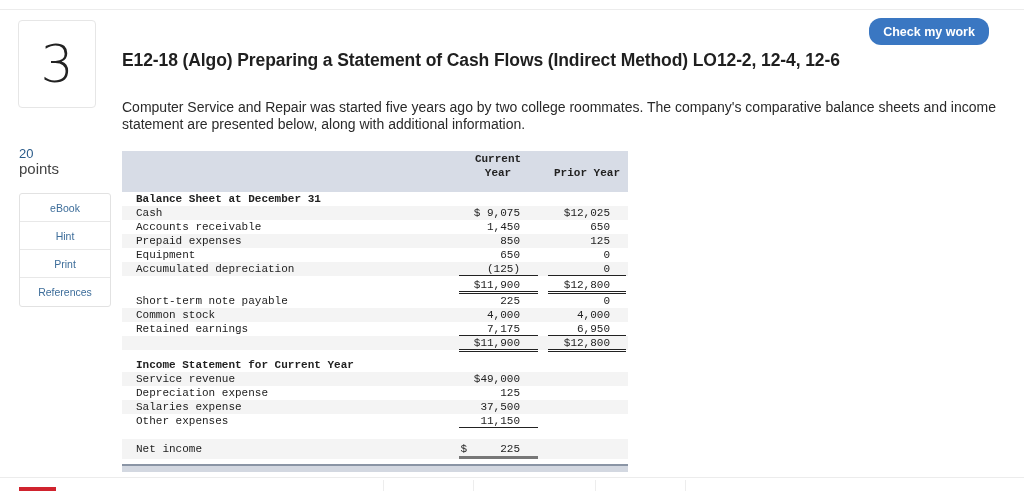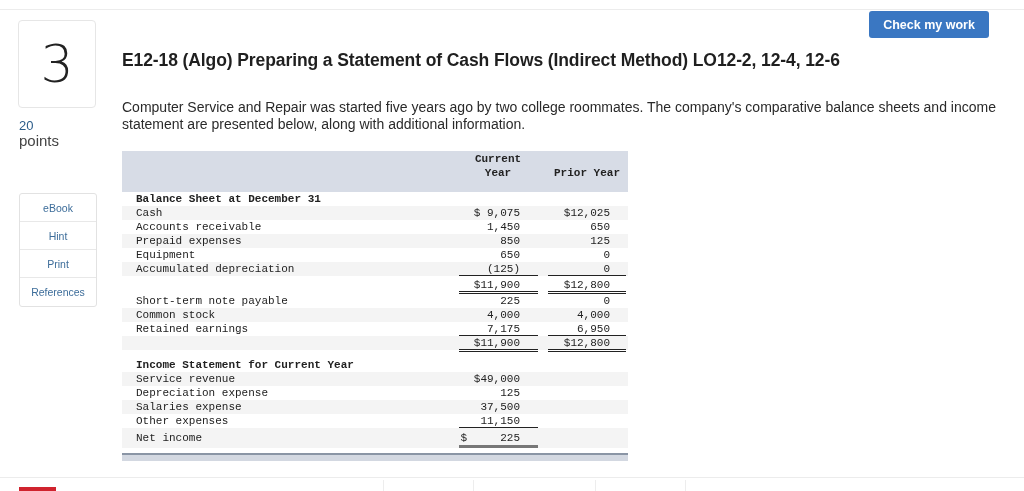--- a/index.html
+++ b/index.html
@@ -8,37 +8,37 @@
 
   .top-rule { position: absolute; left: 0; top: 9px; width: 1024px; height: 1px; background: #ececec; }
 
   .q-number-box {
     position: absolute; left: 18px; top: 20px; width: 78px; height: 88px;
     border: 1px solid #e6e6e6; border-radius: 4px; background: #fff;
     display: flex; align-items: center; justify-content: center;
     font-size: 52px; font-weight: 300; color: #222;
     font-family: "DejaVu Sans", sans-serif;
   }
-  .points { position: absolute; left: 19px; top: 118px; line-height: 15px; }
+  .points { position: absolute; left: 19px; top: 146px; line-height: 15px; }
   .points .num { font-size: 13px; color: #2b5c8a; display: block; }
   .points .lbl { font-size: 15px; color: #444; display: block; }
 
   .side-tools {
-    position: absolute; left: 19px; top: 193px; width: 78px;
+    position: absolute; left: 19px; top: 193px; width: 92px;
     border: 1px solid #e2e2e2; border-radius: 3px; background: #fff;
   }
   .side-tools .tool {
     height: 28px; display: flex; align-items: center; justify-content: center;
     font-size: 10.5px; color: #3d6d9a; border-bottom: 1px solid #e8e8e8; cursor: pointer;
   }
   .side-tools .tool:last-child { border-bottom: none; }
 
   .check-btn {
-    position: absolute; left: 869px; top: 11px; width: 120px; height: 27px;
-    background: #3a77c2; color: #fff; border: none; border-radius: 3px;
+    position: absolute; left: 869px; top: 18px; width: 120px; height: 27px;
+    background: #3a77c2; color: #fff; border: none; border-radius: 12px;
     font-size: 12.5px; font-weight: bold; font-family: "Liberation Sans", sans-serif;
     display: flex; align-items: center; justify-content: center; cursor: pointer;
   }
 
   .q-title {
     position: absolute; left: 122px; top: 50px;
     font-size: 17.5px; font-weight: bold; color: #1f1f1f; letter-spacing: -0.1px;
   }
   .q-intro {
     position: absolute; left: 122px; top: 99px; width: 880px;
@@ -189,21 +189,21 @@
   </div>
   <div class="row alt">
     <span class="lbl">Salaries expense</span>
     <span class="v1">37,500</span>
   </div>
   <div class="row">
     <span class="lbl">Other expenses</span>
     <span class="v1">11,150</span>
     <span class="ul-seg ul-c1 u1" style="top:13px;"></span>
   </div>
-  <div class="row alt" style="height:20px;line-height:20px;">
+  <div class="row alt" style="height:20px;line-height:20px;margin-top:11px;">
     <span class="lbl">Net income</span>
     <span class="v1">$     225</span>
     <span class="ul-seg ul-c1 thickgray" style="top:17px;"></span>
   </div>
 
   <div class="footer-bar"></div>
 </div>
 
 <div class="bottom-rule"></div>
 <div class="bottom-tab"></div>

